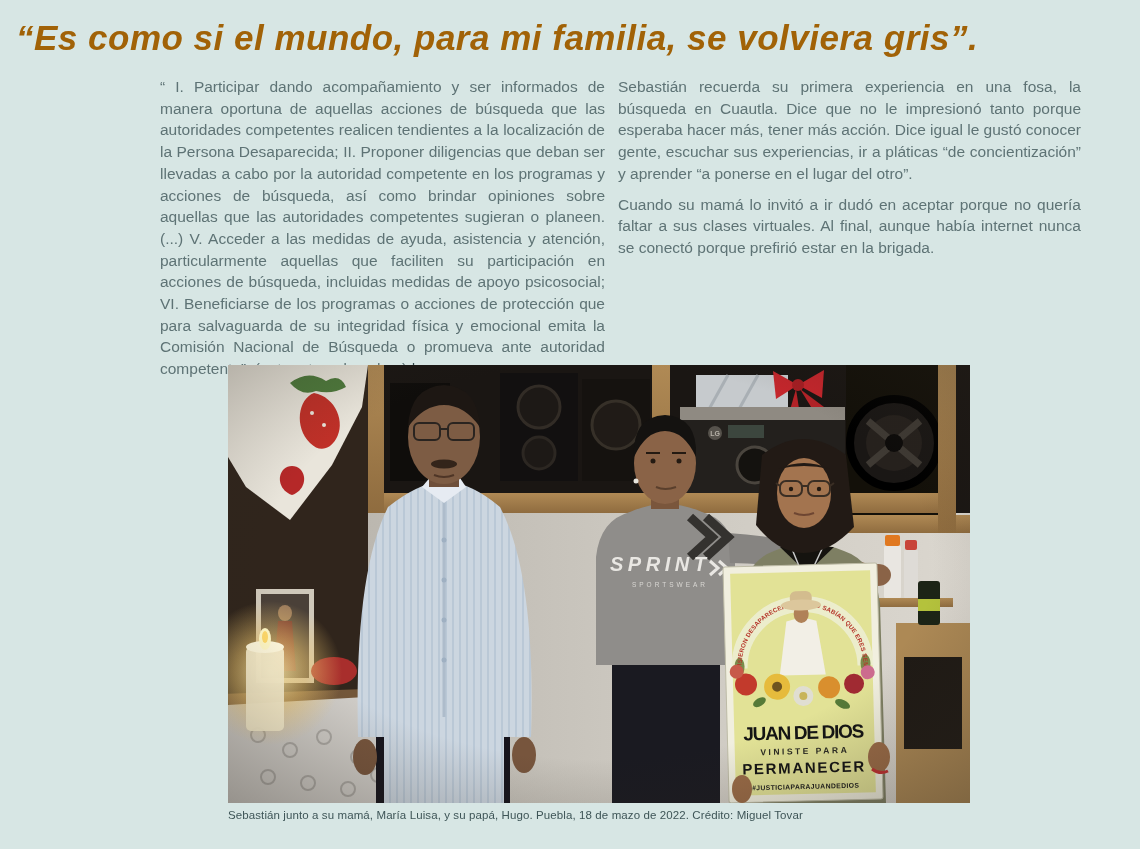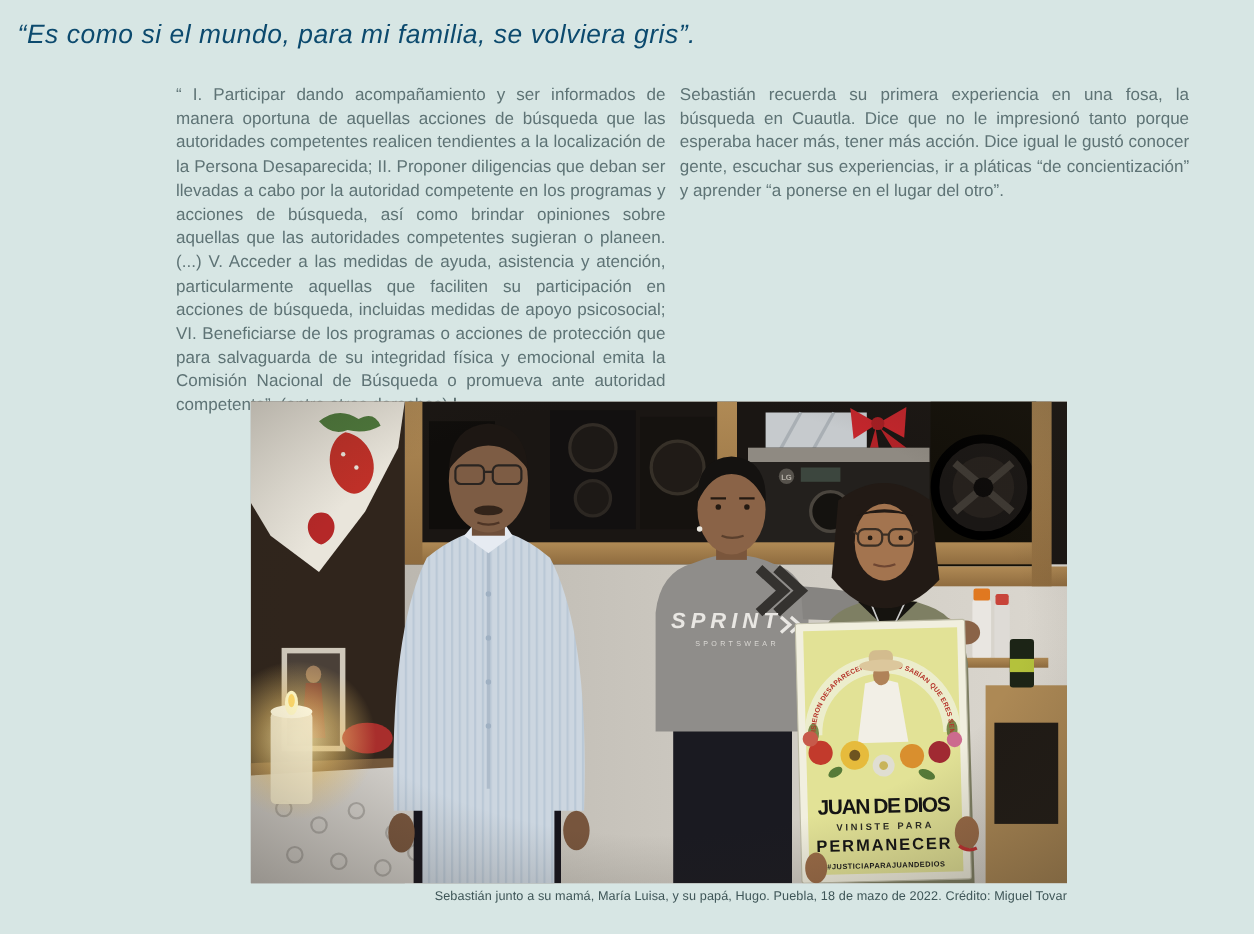--- a/index.html
+++ b/index.html
@@ -3,53 +3,54 @@
 <meta charset="utf-8">
 <style>
   html,body{margin:0;padding:0;}
   body{
     width:1140px;height:849px;position:relative;overflow:hidden;
     background:#d7e6e4;
     font-family:"Liberation Sans",sans-serif;
   }
   .page-title{
     position:absolute;left:16px;top:18px;margin:0;
-    font-size:24px;font-weight:400;font-style:italic;
-    color:#0c4a6e;letter-spacing:0.5px;white-space:nowrap;
+    font-size:35px;font-weight:700;font-style:italic;
+    color:#a16207;letter-spacing:0.5px;white-space:nowrap;
   }
   .columns{
     position:absolute;left:160px;top:76px;width:921px;
     display:flex;gap:13px;
   }
   .col{color:#5e7375;font-size:15.5px;line-height:21.7px;text-align:justify;}
   .col p{margin:0 0 9px 0;}
   .col-left{width:445px;}
   .col-right{width:463px;}
   .cursor{color:#33484a;font-weight:400;}
   figure.photo{
     position:absolute;left:228px;top:365px;width:742px;height:438px;margin:0;
     background:#b8b4ac;
   }
   figure.photo svg{display:block;}
   .caption{
     position:absolute;left:228px;top:809px;width:742px;
-    font-size:11.5px;color:#3e5557;letter-spacing:0.1px;text-align:right;
+    font-size:11.5px;color:#3e5557;letter-spacing:0.1px;
   }
 </style>
 </head>
 <body>
 
 <h1 class="page-title">“Es como si el mundo, para mi familia, se volviera gris”.</h1>
 
 <div class="columns">
   <div class="col col-left">
     <p><span>“ I. Participar dando acompañamiento y ser informados de manera oportuna de aquellas acciones de búsqueda que las autoridades competentes realicen tendientes a la localización de la Persona Desaparecida; II. Proponer diligencias que deban ser llevadas a cabo por la autoridad competente en los programas y acciones de búsqueda, así como brindar opiniones sobre aquellas que las autoridades competentes sugieran o planeen. (...) V. Acceder a las medidas de ayuda, asistencia y atención, particularmente aquellas que faciliten su participación en acciones de búsqueda, incluidas medidas de apoyo psicosocial; VI. Beneficiarse de los programas o acciones de protección que para salvaguarda de su integridad física y emocional emita la Comisión Nacional de Búsqueda o promueva ante autoridad competente”, (entre otros derechos).</span><span class="cursor">|</span></p>
   </div>
   <div class="col col-right">
     <p>Sebastián recuerda su primera experiencia en una fosa, la búsqueda en Cuautla. Dice que no le impresionó tanto porque esperaba hacer más, tener más acción. Dice igual le gustó conocer gente, escuchar sus experiencias, ir a pláticas “de concientización” y aprender “a ponerse en el lugar del otro”.</p>
+    <p>Cuando su mamá lo invitó a ir dudó en aceptar porque no quería faltar a sus clases virtuales. Al final, aunque había internet nunca se conectó porque prefirió estar en la brigada.</p>
   </div>
 </div>
 
 <figure class="photo">
 <svg width="742" height="438" viewBox="0 0 742 438" xmlns="http://www.w3.org/2000/svg">
   <defs>
     <linearGradient id="wallGrad" x1="0" y1="0" x2="1" y2="0">
       <stop offset="0" stop-color="#b3afa7"></stop>
       <stop offset="0.55" stop-color="#ccc8c0"></stop>
       <stop offset="1" stop-color="#dbd7cf"></stop>

